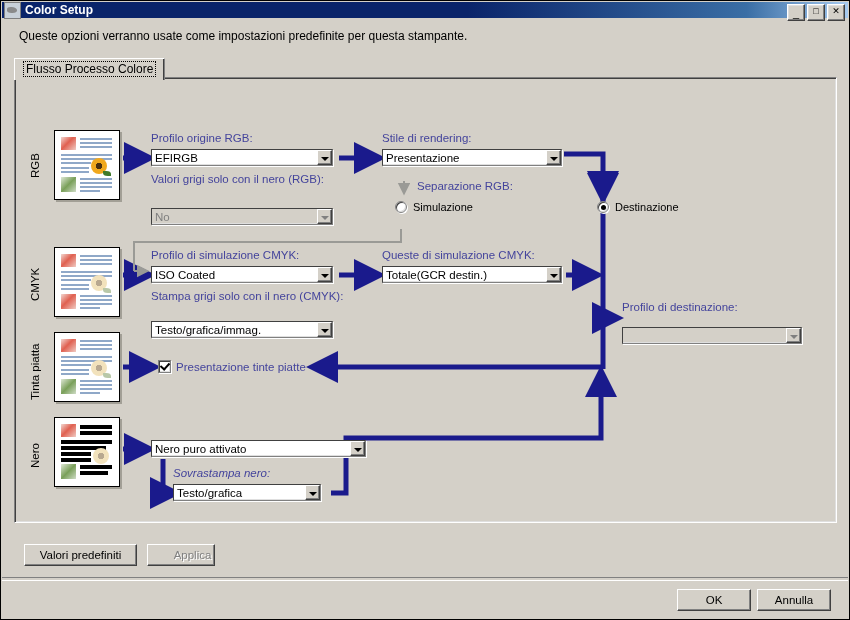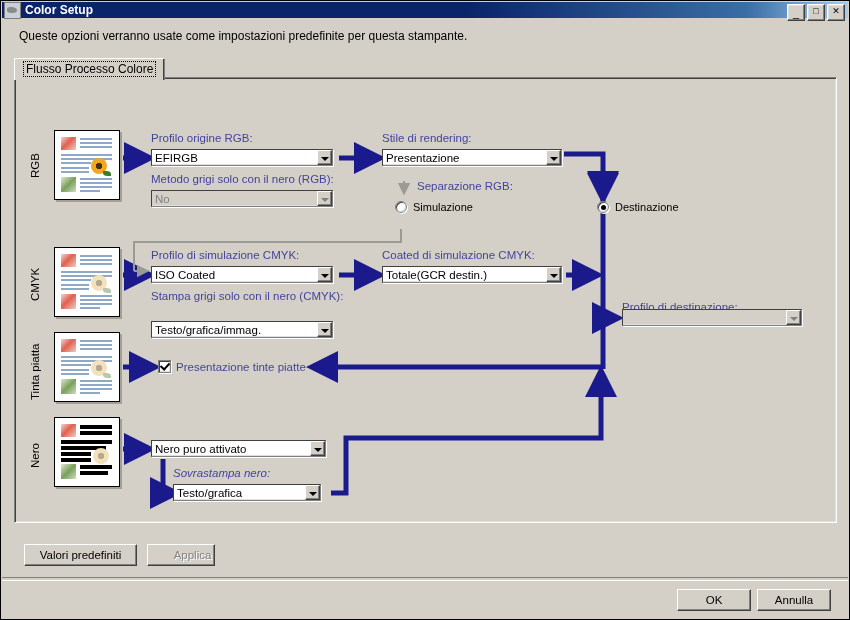--- a/index.html
+++ b/index.html
@@ -114,21 +114,21 @@
     background:#d4d0c8;
     border:1px solid #fff;border-right-color:#404040;border-bottom-color:#404040;
     box-shadow: inset -1px -1px 0 #808080;
     box-sizing:border-box;position:relative;
   }
   .combo .arrow:after{
     content:"";position:absolute;left:3px;top:6px;
     border-left:4px solid transparent;border-right:4px solid transparent;
     border-top:4px solid #000;
   }
-  .combo.disabled{background:#d4d0c8;}
+  .combo.disabled{background:#d4d0c8;margin-top:18px;}
   .combo.disabled .val{color:#808080;}
   .combo.disabled .arrow:after{border-top-color:#808080;}
   .radio{
     position:absolute;width:12px;height:12px;border-radius:50%;
     background:#fff;border:1px solid #808080;
     box-shadow: inset 1px 1px 0 #404040, inset -1px -1px 0 #dfdfdf, 1px 1px 0 #fff;
     box-sizing:border-box;
   }
   .radio.on:after{
     content:"";position:absolute;left:2.5px;top:2.5px;width:5px;height:5px;
@@ -260,21 +260,21 @@
     <div class="tline" style="left:25px;top:55px;width:32px;"></div>
     <div class="tline" style="left:25px;top:59px;width:20px;"></div>
   </div>
 
   <div class="lbl" style="left:150px;top:131px;">Profilo origine RGB:</div>
   <div class="combo" style="left:150px;top:148px;width:182px;">
     <div class="val">EFIRGB</div>
     <div class="arrow"></div>
   </div>
 
-  <div class="lbl" style="left:150px;top:172px;">Metodo grigi solo con il nero (RGB):</div>
+  <div class="lbl" style="left:150px;top:172px;">Valori grigi solo con il nero (RGB):</div>
   <div class="combo disabled" style="left:150px;top:189px;width:182px;">
     <div class="val">No</div>
     <div class="arrow"></div>
   </div>
 
   <div class="lbl" style="left:381px;top:131px;">Stile di rendering:</div>
   <div class="combo" style="left:381px;top:148px;width:180px;">
     <div class="val">Presentazione</div>
     <div class="arrow"></div>
   </div>
@@ -310,21 +310,21 @@
     <div class="val">ISO Coated</div>
     <div class="arrow"></div>
   </div>
 
   <div class="lbl" style="left:150px;top:289px;">Stampa grigi solo con il nero (CMYK):</div>
   <div class="combo" style="left:150px;top:288px;width:182px;margin-top:32px;">
     <div class="val">Testo/grafica/immag.</div>
     <div class="arrow"></div>
   </div>
 
-  <div class="lbl" style="left:381px;top:248px;">Coated di simulazione CMYK:</div>
+  <div class="lbl" style="left:381px;top:248px;">Queste di simulazione CMYK:</div>
   <div class="combo" style="left:381px;top:265px;width:180px;">
     <div class="val">Totale(GCR destin.)</div>
     <div class="arrow"></div>
   </div>
 
   <div class="lbl" style="left:621px;top:300px;">Profilo di destinazione:</div>
   <div class="combo disabled" style="left:621px;top:308px;top:308px;width:180px;">
     <div class="val"></div>
     <div class="arrow"></div>
   </div>
@@ -360,21 +360,21 @@
     <div class="tline dk" style="left:6px;top:28px;width:45px;"></div>
     <div class="flowerpale" style="left:38px;top:30px;"></div>
     <div class="tline dk" style="left:6px;top:34px;width:30px;"></div>
     <div class="tline dk" style="left:6px;top:40px;width:30px;"></div>
     <div class="tpic ph-grn" style="left:6px;top:46px;width:15px;height:15px;"></div>
     <div class="tline dk" style="left:25px;top:47px;width:32px;"></div>
     <div class="tline dk" style="left:25px;top:53px;width:28px;"></div>
   </div>
 
   <div class="lbl" style="left:150px;top:442px;font-weight:bold;">Testo e grafica in nero:</div>
-  <div class="combo" style="left:150px;top:439px;width:175px;">
+  <div class="combo" style="left:150px;top:439px;width:215px;">
     <div class="val">Nero puro attivato</div>
     <div class="arrow"></div>
   </div>
 
   <div class="lbl" style="left:172px;top:466px;font-style:italic;">Sovrastampa nero:</div>
   <div class="combo" style="left:172px;top:483px;width:148px;">
     <div class="val">Testo/grafica</div>
     <div class="arrow"></div>
   </div>
 

